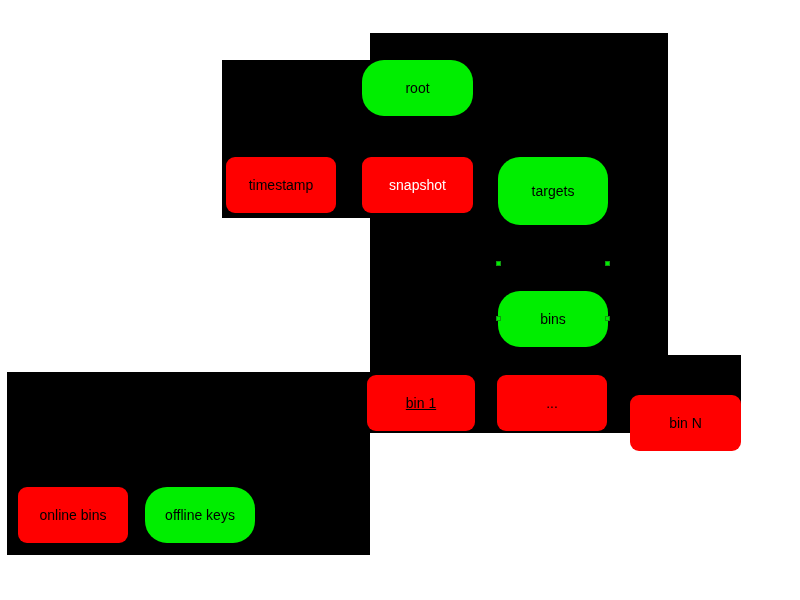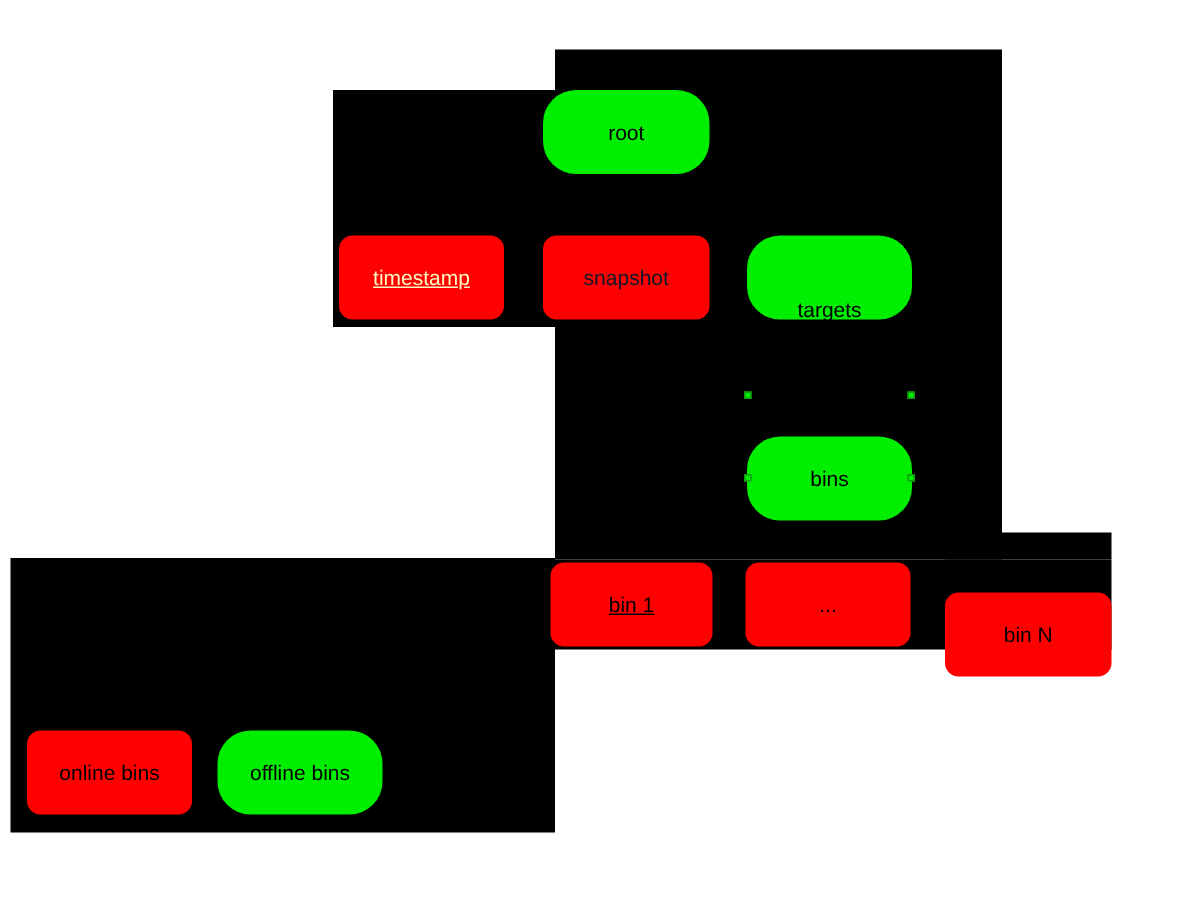--- a/index.html
+++ b/index.html
@@ -55,26 +55,26 @@
       <div class="region" style="left: 370px; top: 218px; width: 298px; height: 155px; background: rgb(0, 0, 0);"></div>
       <div class="region" style="left: 630px; top: 355px; width: 111px; height: 18px; background: rgb(0, 0, 0);"></div>
       <div class="region" style="left: 370px; top: 373px; width: 371px; height: 60px; background: rgb(0, 0, 0);"></div>
       <div class="region" style="left: 7px; top: 372px; width: 363px; height: 183px; background: rgb(0, 0, 0);"></div>
     </div>
   <div id="nodes-layer">
       <div class="node green" style="left: 362px; top: 60px; width: 111px; height: 56px; background: rgb(0, 238, 0);">
         <span class="label" style="color: rgb(0, 0, 0);">root</span>
       </div>
       <div class="node red" style="left: 226px; top: 157px; width: 110px; height: 56px; background: rgb(255, 0, 0);">
-        <span class="label" style="color: #fef9c3; text-decoration: underline;">timestamp</span>
+        <span class="label" style="color: #000000;">timestamp</span>
       </div>
       <div class="node red" style="left: 362px; top: 157px; width: 111px; height: 56px; background: rgb(255, 0, 0);">
-        <span class="label" style="color: #0f172a;">snapshot</span>
+        <span class="label" style="color: #ffffff;">snapshot</span>
       </div>
-      <div class="node green" style="left: 498px; top: 157px; width: 110px; height: 56px; background: rgb(0, 238, 0); align-items: flex-end;">
+      <div class="node green" style="left: 498px; top: 157px; width: 110px; height: 68px; background: rgb(0, 238, 0);">
         <span class="label" style="color: rgb(0, 0, 0);">targets</span>
       </div>
       <div class="node green" style="left: 498px; top: 263px; width: 110px; height: 56px; background: rgb(0, 238, 0); margin-top: 28px;">
         <span class="label" style="color: rgb(0, 0, 0);">bins</span>
       </div>
       <div class="handle" style="left: 496px; top: 261px;"></div>
       <div class="handle" style="left: 605px; top: 261px;"></div>
       <div class="handle" style="left: 496px; top: 316px;"></div>
       <div class="handle" style="left: 605px; top: 316px;"></div>
       <div class="node red" style="left: 367px; top: 375px; width: 108px; height: 56px; background: rgb(255, 0, 0); text-decoration: underline;">
@@ -83,16 +83,16 @@
       <div class="node red" style="left: 497px; top: 375px; width: 110px; height: 56px; background: rgb(255, 0, 0);">
         <span class="label" style="color: rgb(0, 0, 0);">...</span>
       </div>
       <div class="node red" style="left: 630px; top: 395px; width: 111px; height: 56px; background: rgb(255, 0, 0);">
         <span class="label" style="color: rgb(0, 0, 0);">bin N</span>
       </div>
       <div class="node red" style="left: 18px; top: 487px; width: 110px; height: 56px; background: rgb(255, 0, 0);">
         <span class="label" style="color: rgb(0, 0, 0);">online bins</span>
       </div>
       <div class="node green" style="left: 145px; top: 487px; width: 110px; height: 56px; background: rgb(0, 238, 0);">
-        <span class="label" style="color: rgb(0, 0, 0);">offline bins</span>
+        <span class="label" style="color: rgb(0, 0, 0);">offline keys</span>
       </div>
     </div>
 </div>
 
 </body></html>

